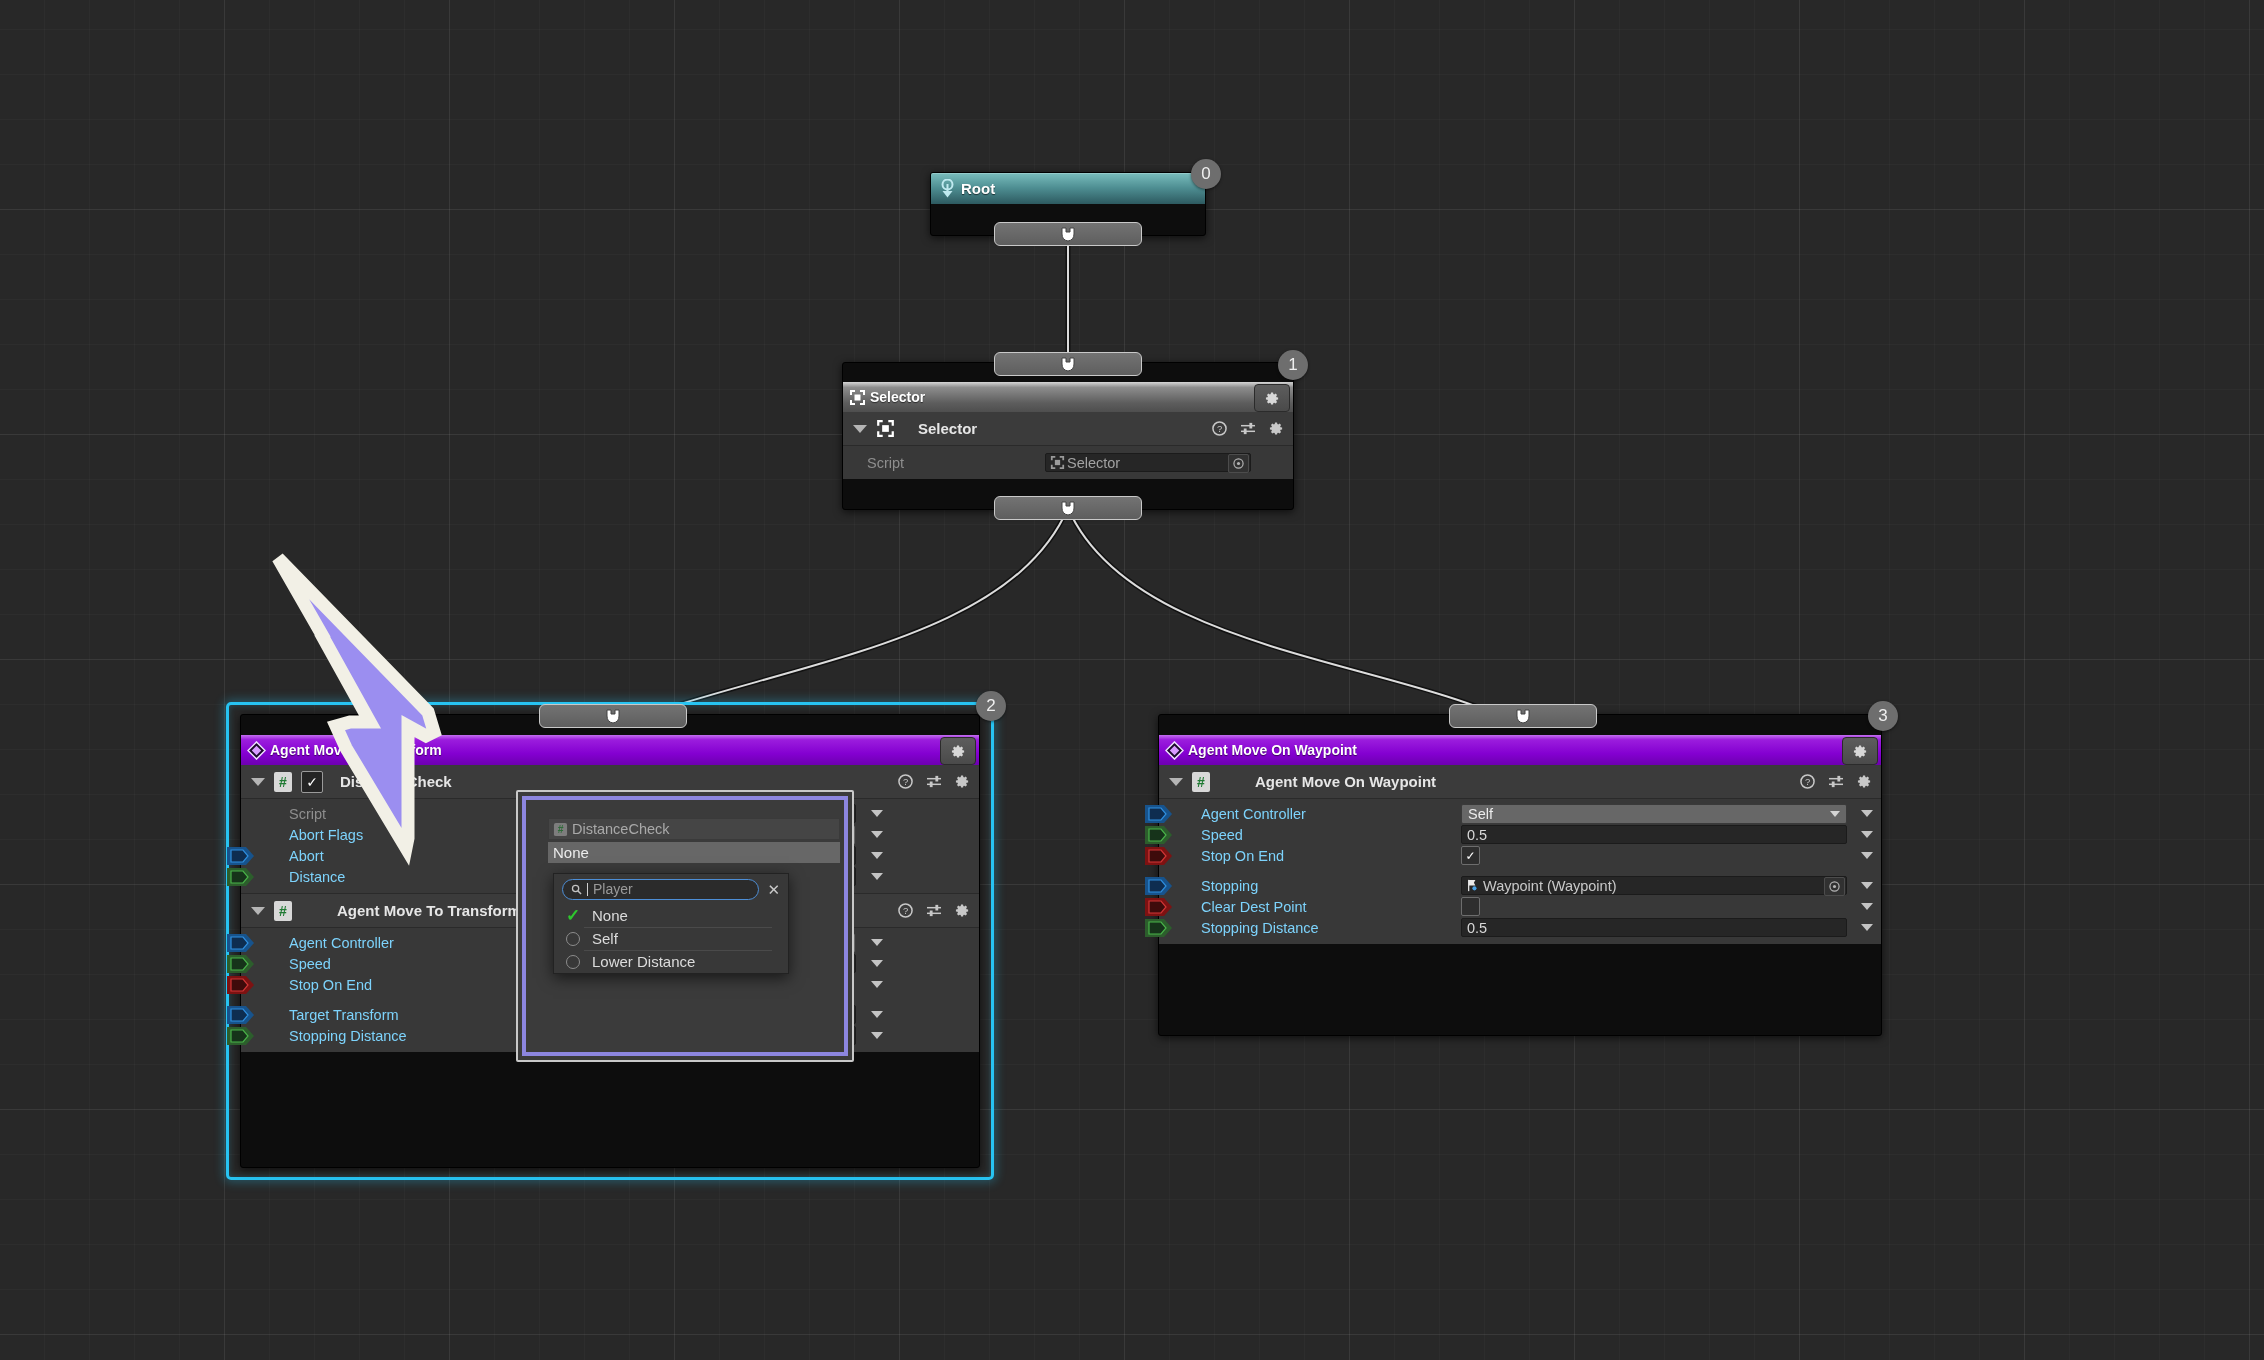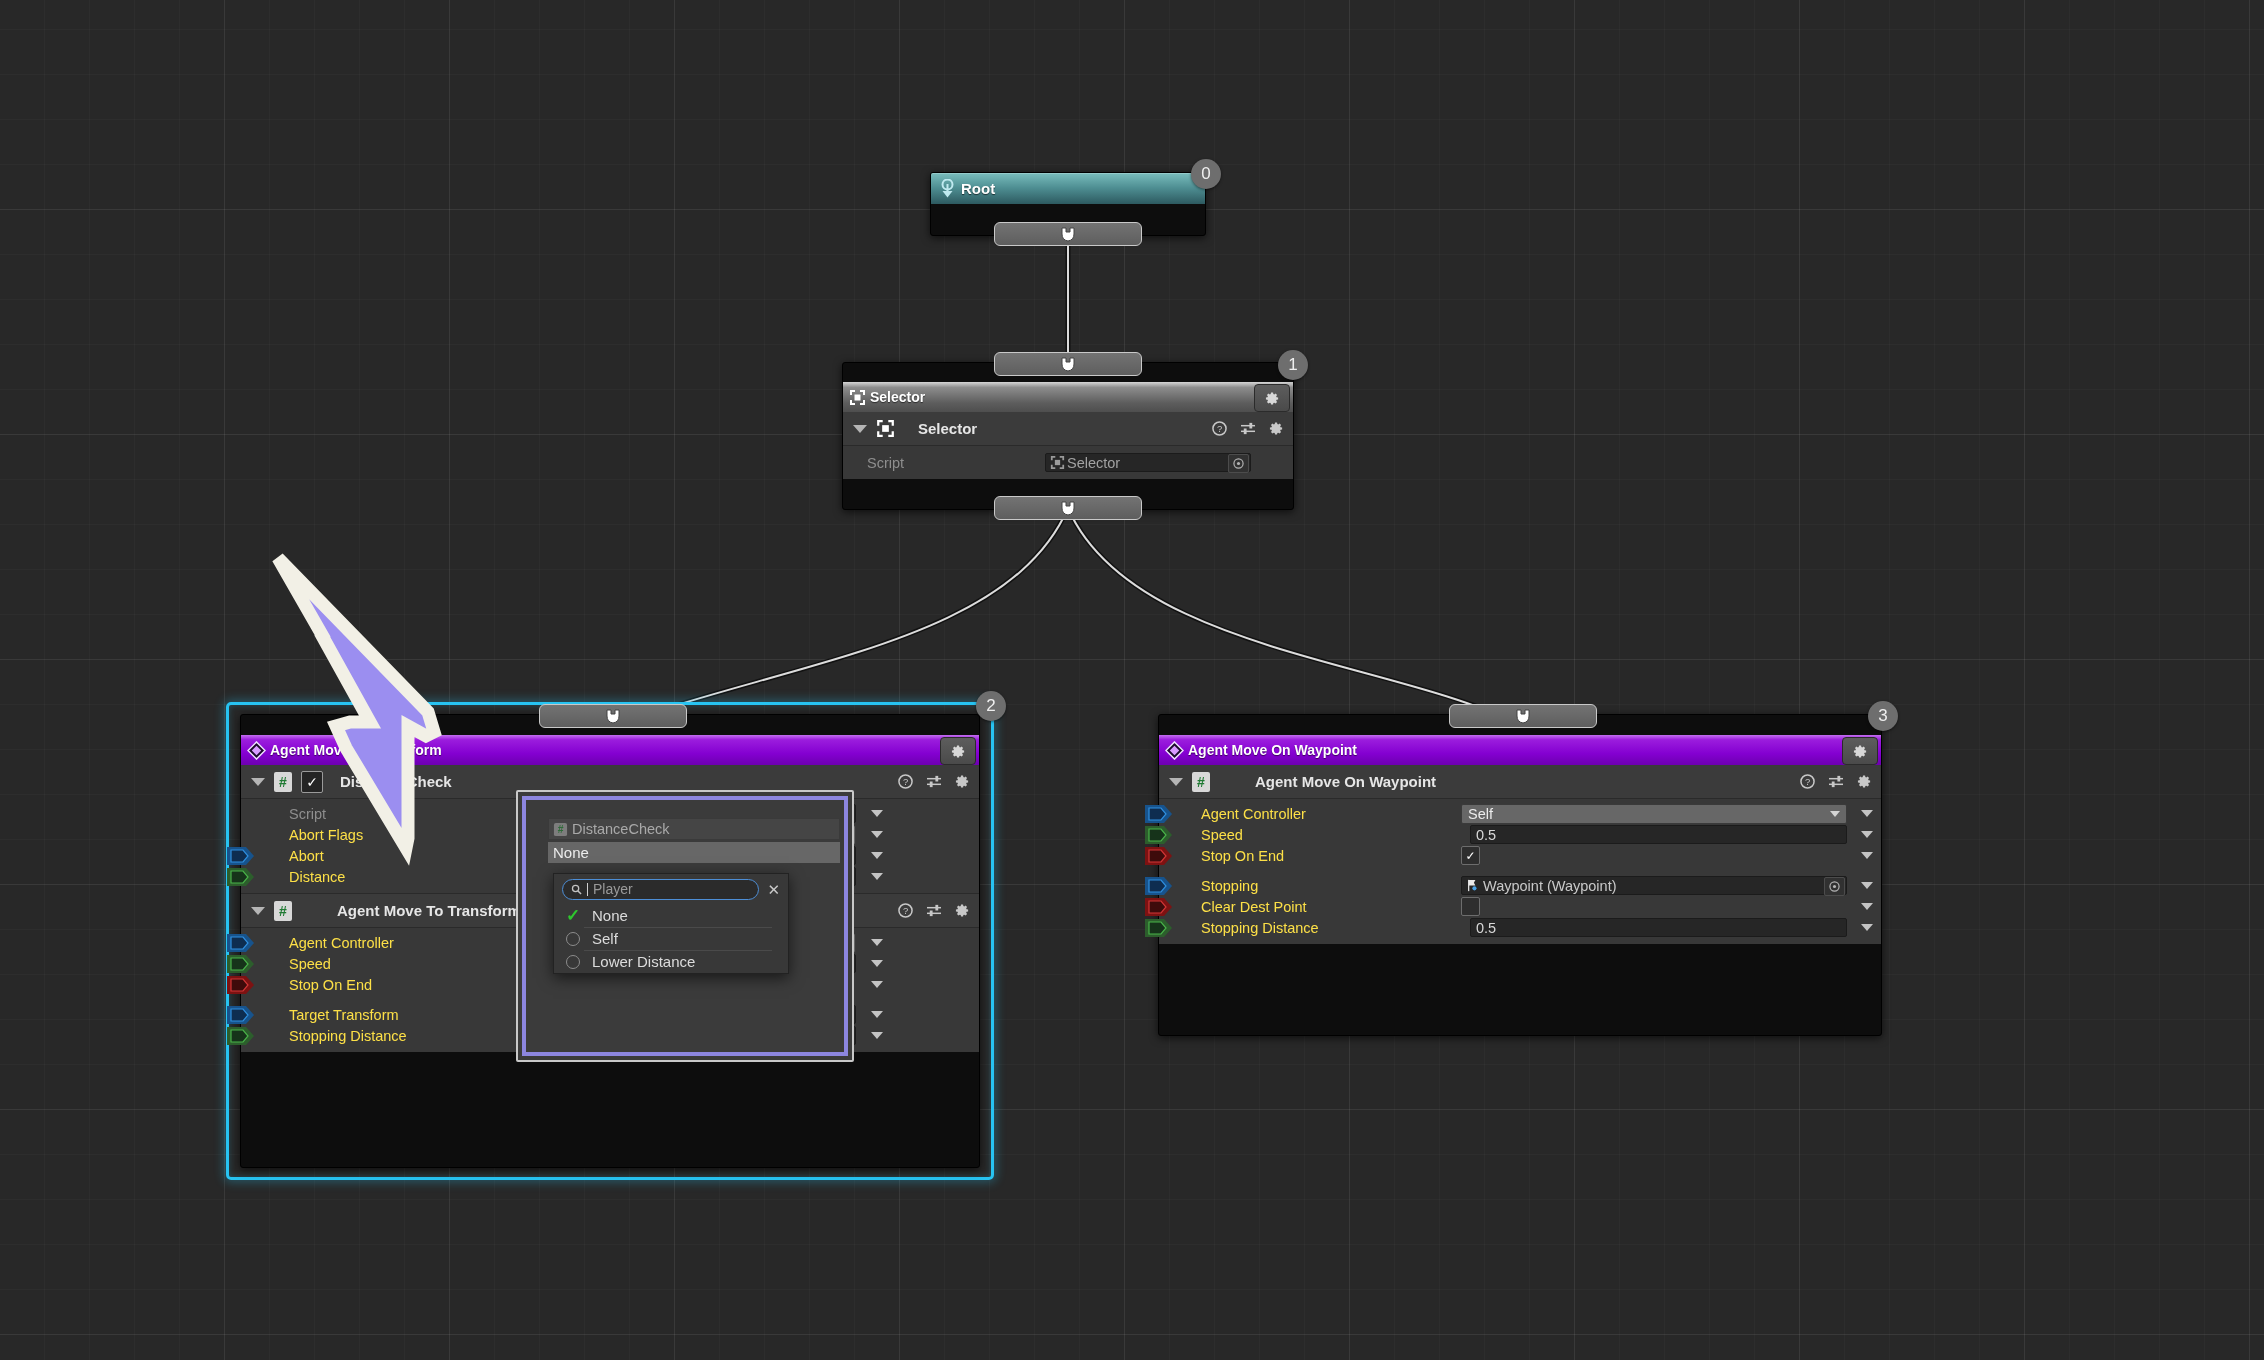--- a/index.html
+++ b/index.html
@@ -96,27 +96,27 @@
   }
   .chkbox{
     width:20px;height:20px;background:#242424;border:1px solid #9a9a9a;border-radius:2px;
     display:flex;align-items:center;justify-content:center;color:#fff;font-size:14px;
   }
   .chkbox.small{width:17px;height:17px;font-size:12px;background:#2e2e2e;border-color:#6d6d6d;}
   .chkbox.empty{color:transparent;}
 
   .comp-body{background:#383838;padding:4px 0 6px 0;}
   .row{height:21px;display:flex;align-items:center;position:relative;}
-  .row .lbl{font-size:14.5px;color:#fde047;padding-left:48px;white-space:nowrap;}
+  .row .lbl{font-size:14.5px;color:#7dd3fc;padding-left:48px;white-space:nowrap;}
   .row .lbl.dim{color:#8e8e8e;}
   .row .field{position:absolute;height:19px;display:flex;align-items:center;box-sizing:border-box;}
   .fld-text{
     background:#262626;border:1px solid #1b1b1b;border-radius:2px;
     color:#d8d8d8;font-size:14.5px;padding-left:5px;height:19px;
-    display:flex;align-items:center;box-sizing:border-box;width:100%;margin-left:9px;
+    display:flex;align-items:center;box-sizing:border-box;width:100%;
   }
   .fld-enum{
     background:#676767;border:1px solid #3a3a3a;border-radius:2px;
     color:#ececec;font-size:14.5px;padding-left:6px;height:20px;
     display:flex;align-items:center;box-sizing:border-box;width:100%;position:relative;
   }
   .fld-enum .dd{position:absolute;right:6px;width:0;height:0;
     border-left:5px solid transparent;border-right:5px solid transparent;border-top:6px solid #d5d5d5;}
   .fld-obj{
     background:#262626;border:1px solid #1b1b1b;border-radius:2px;

